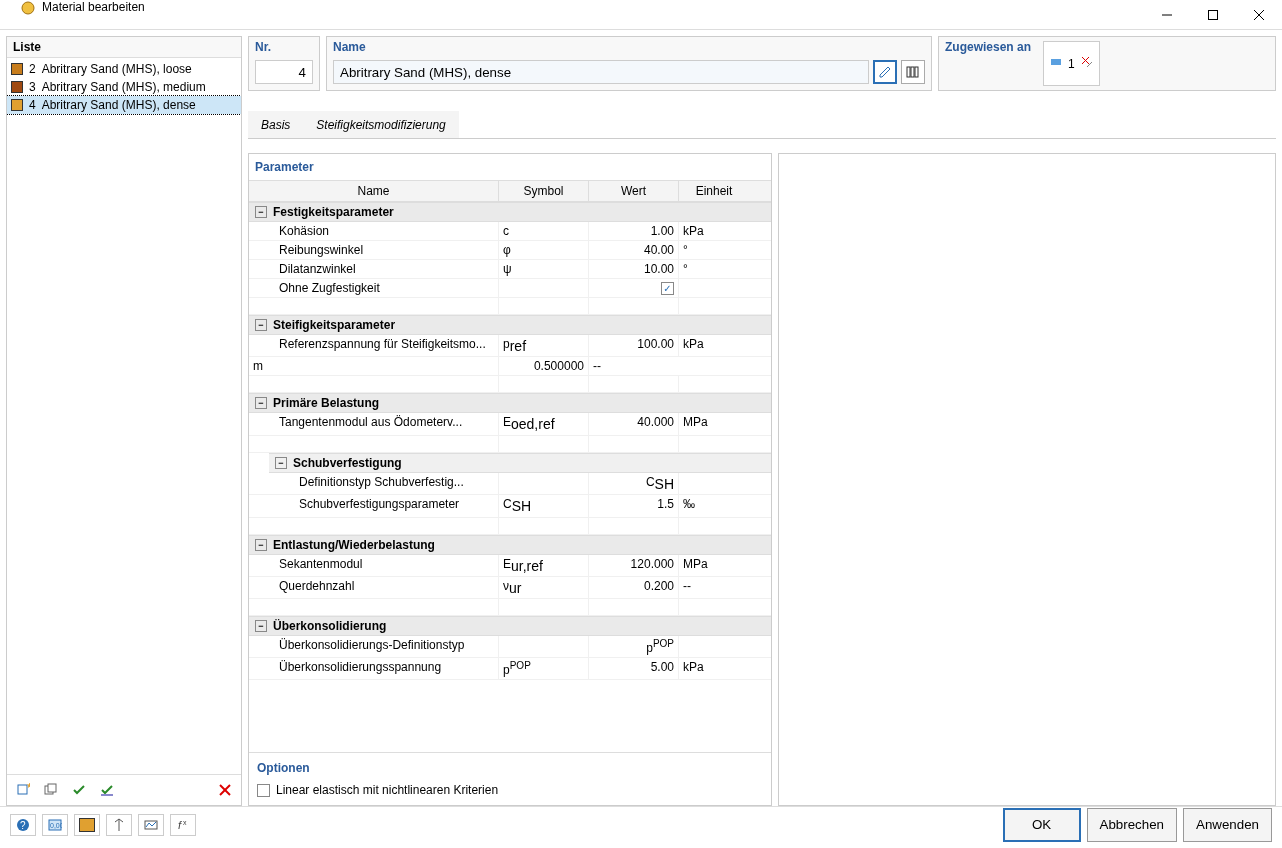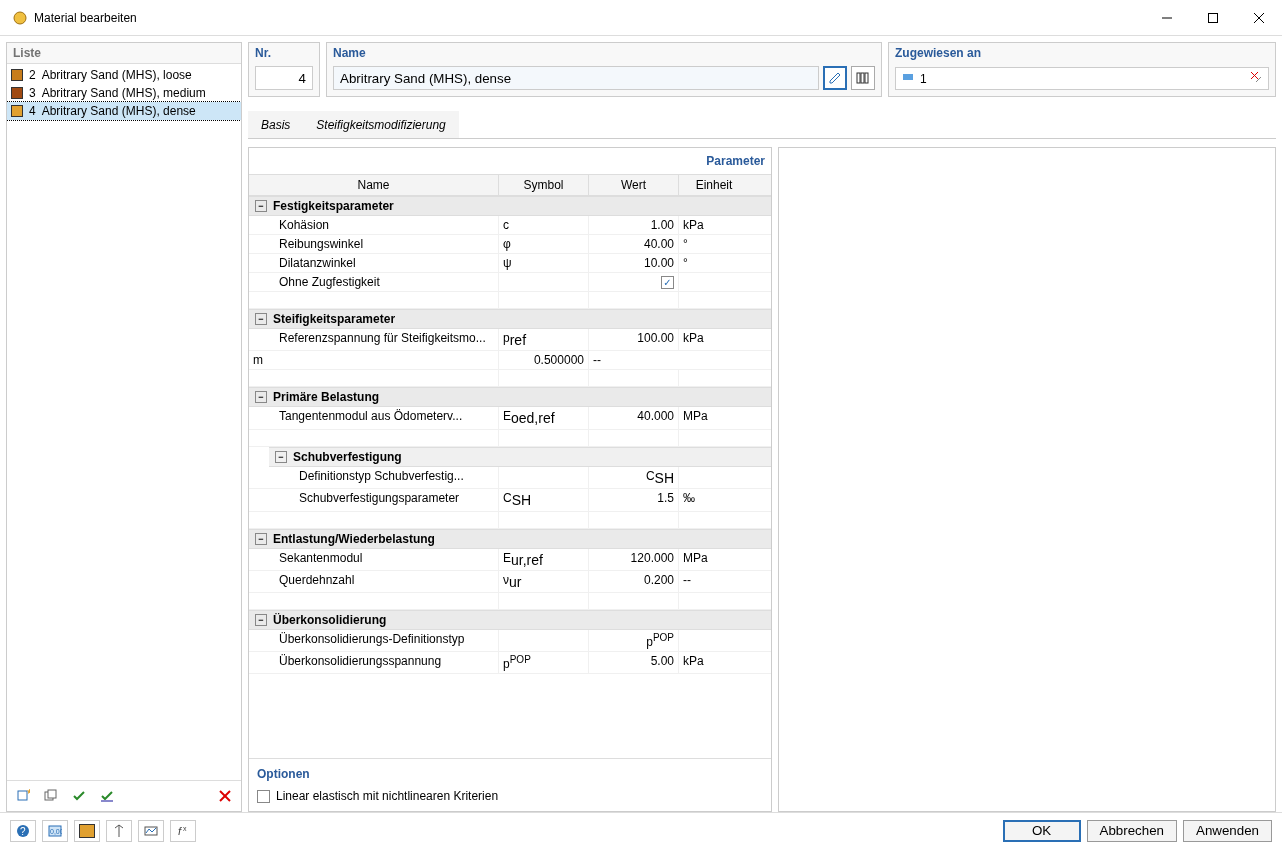--- a/index.html
+++ b/index.html
@@ -1,71 +1,71 @@
 <!DOCTYPE html>
 <html><head>
 <meta charset="utf-8">
 <style>
 * { box-sizing: border-box; margin: 0; padding: 0; }
 body { font-family: "Segoe UI", Tahoma, sans-serif; font-size: 12px; background: #fff; color: #000; width: 1282px; height: 848px; overflow: hidden; }
-.titlebar { height: 36px; display: flex; align-items: center; padding: 0 0 0 12px; border-bottom: 1px solid #ddd; }
+.titlebar { height: 30px; display: flex; align-items: flex-start; padding: 0 0 0 20px; border-bottom: 1px solid #ddd; }
 .titlebar .icon { width: 16px; height: 16px; margin-right: 6px; display:inline-block; }
 .titlebar .title { flex: 1; }
 .titlebar .wbtn { width: 46px; height: 30px; display: flex; align-items: center; justify-content: center; cursor: pointer; }
 .main { display: flex; height: calc(100% - 72px); padding: 6px 6px 0 6px; gap: 6px; }
 .left-panel { width: 236px; display:flex; flex-direction:column; border:1px solid #ccc; background:#fff; }
-.panel-title { color: #737373; font-weight: 600; padding: 3px 6px; background:#f8f8f8; border-bottom:1px solid #ddd; }
+.panel-title { color: #000000; font-weight: 600; padding: 3px 6px; background:#f8f8f8; border-bottom:1px solid #ddd; }
 .list-items { flex:1; padding:2px 0; overflow:auto; }
 .list-row { display:flex; align-items:center; gap:6px; padding:2px 4px; cursor:pointer; }
 .list-row.selected { background:#cde6f7; outline:1px dotted #000; }
 .swatch { width:12px; height:12px; border:1px solid #333; }
 .left-toolbar { display:flex; gap:4px; padding:4px; border-top:1px solid #ddd; align-items:center; }
 .tbtn { width:24px; height:22px; display:flex; align-items:center; justify-content:center; border:1px solid transparent; border-radius:2px; cursor:pointer; }
-.center { flex:1; display:flex; flex-direction:column; gap:8px; }
+.center { flex:1; display:flex; flex-direction:column; gap:14px; }
 .top-fields { display:flex; gap:6px; }
 .field-block { border:1px solid #ccc; background:#f8f8f8; display:flex; flex-direction:column; }
 .field-block.nr { width:72px; }
 .field-block.name { flex:1; }
 .fb-label { color:#2a5a9a; font-weight:600; padding:3px 6px; }
 .fb-body { padding:3px 6px 6px 6px; display:flex; gap:4px; align-items:center; }
 .nr-input { width:100%; height:24px; border:1px solid #ccc; text-align:right; padding:0 6px; background:#fff; }
 .name-input { flex:1; height:24px; border:1px solid #ccc; padding:0 6px; background:#f4f8fc; }
 .icon-btn { width:24px; height:24px; border:1px solid #aaa; display:flex; align-items:center; justify-content:center; background:#fff; cursor:pointer; }
 .icon-btn.active { border-color:#2a6fb5; box-shadow:0 0 0 1px #2a6fb5 inset; }
-.right-panel { width:388px; border:1px solid #ccc; background:#f8f8f8; display:flex; flex-direction:column; }
+.right-panel { width:338px; border:1px solid #ccc; background:#f8f8f8; display:flex; flex-direction:row; }
 .assign-row { display:flex; align-items:center; gap:6px; padding:3px 6px; border:1px solid #ccc; background:#fff; margin:4px 6px; }
 .assign-row .x { margin-left:auto; cursor:pointer; }
 .tabs { display:flex; border-bottom:1px solid #ccc; margin-top:6px; }
 .tab { padding:6px 12px; border:1px solid transparent; border-bottom:none; cursor:pointer; background:#f4f4f4;font-style:italic; }
 .tab.active { background:#fff; border-color:#ccc; position:relative; top:1px; }
 .content-row { display:flex; flex:1; gap:6px; }
 .params-panel { flex:1; border:1px solid #ccc; background:#fff; display:flex; flex-direction:column; }
 .preview { width:498px; border:1px solid #ccc; background:#fff; }
-.params-header { color:#2a5a9a; font-weight:600; padding:6px;text-align:right; }
+.params-header { color:#2a5a9a; font-weight:600; padding:6px; }
 .pgrid { flex:1; overflow:auto; }
 .hdr { display:grid; grid-template-columns: 250px 90px 90px 70px; text-align:center; border-top:1px solid #ddd; border-bottom:1px solid #ddd; background:#f4f4f4; }
 .hdr > div { padding:3px 4px; border-right:1px solid #ddd; }
 .hdr > div:last-child { border-right:none; }
 .grp { display:flex; align-items:center; background:#eaeaea; border-top:1px solid #ddd; border-bottom:1px solid #ddd; padding:2px 6px; font-weight:600; }
 .grp.sub { margin-left:20px; background:#f0f0f0; }
 .grp .collapse { width:12px; height:12px; border:1px solid #888; display:flex; align-items:center; justify-content:center; font-size:9px; margin-right:6px; cursor:pointer; }
 .row { display:grid; grid-template-columns: 250px 90px 90px 70px; border-bottom:1px solid #f0f0f0; }
 .row > div { padding:2px 4px; border-right:1px solid #f0f0f0; }
 .row > div:last-child { border-right:none; }
 .row .nm { padding-left:30px; text-overflow:ellipsis; overflow:hidden; white-space:nowrap; }
 .row .nm.sub { padding-left:50px; }
 .row .val { text-align:right; }
 .row.blank > div { height:16px; }
 .checkbox { width:13px; height:13px; border:1px solid #888; display:inline-flex; align-items:center; justify-content:center; font-size:10px; color:#2a6fb5; }
 .options { border-top:1px solid #ddd; padding:8px; }
 .options-title { color:#2a5a9a; font-weight:600; margin-bottom:8px; }
 .opt-row { display:flex; align-items:center; gap:6px; }
 .footer { height:36px; border-top:1px solid #ddd; display:flex; align-items:center; padding:0 10px; gap:6px; }
 .footer .spacer { flex:1; }
-.fbtn { min-width:78px; height:22px; border:1px solid #999; background:#f4f4f4; cursor:pointer; padding:4px 12px; display:flex; align-items:center; justify-content:center; }
+.fbtn { min-width:78px; height:22px; border:1px solid #999; background:#f4f4f4; cursor:pointer; padding:16px 12px; display:flex; align-items:center; justify-content:center; }
 .fbtn.primary { border-color:#2a6fb5; box-shadow:0 0 0 1px #2a6fb5 inset; }
 .ftool { width:26px; height:22px; display:flex; align-items:center; justify-content:center; border:1px solid #ccc; background:#fff; cursor:pointer; }
 .sel { background:#fde9a9; }
 sub { font-size:14px; }
 sup { font-size:10px; }
 </style>
 </head>
 <body>
 
 <div class="titlebar">

